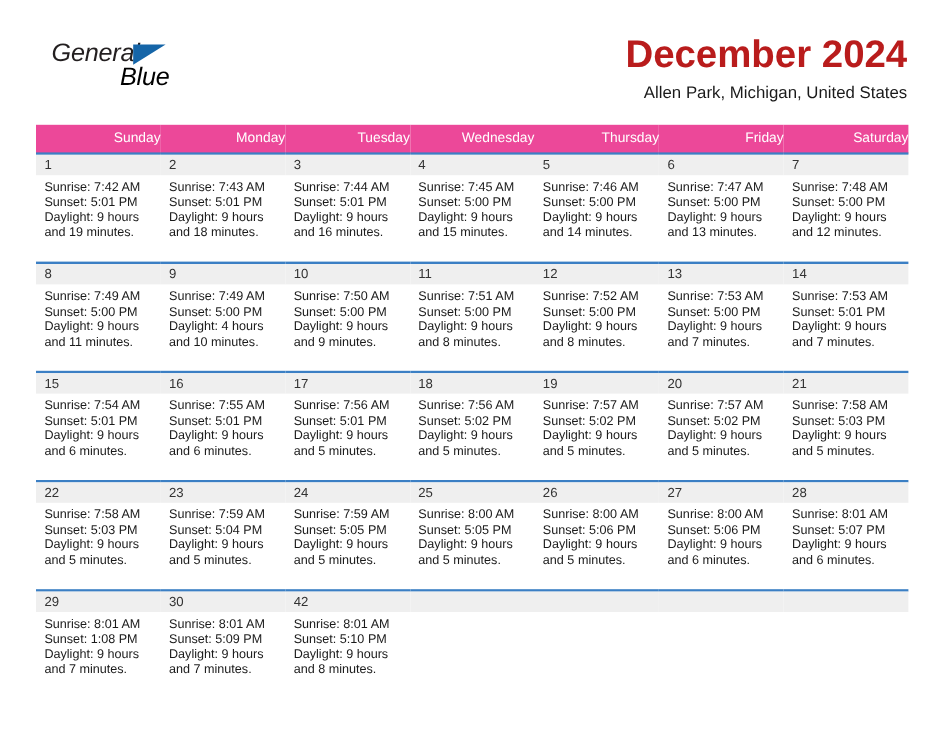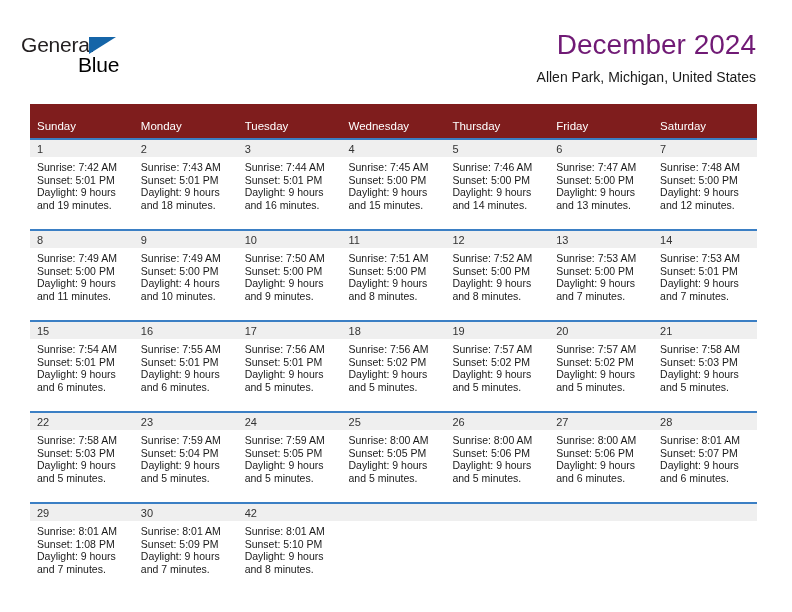--- a/index.html
+++ b/index.html
@@ -22,24 +22,25 @@
   
   .header {
     position: absolute;
     left: 0; top: 0;
     width: 792px;
     height: 100px;
   }
 
   .logo {
     position: absolute;
-    left: 21px;
+    left: 43px;
     top: 33px;
     width: 170px;
     height: 48px;
+    font-style: italic;
   }
   .logo-general {
     position: absolute;
     left: 0; top: 0;
     font-size: 21px;
     color: #231f20;
     letter-spacing: -0.2px;
     font-family: "Liberation Sans", sans-serif;
   }
   .logo-tri {
@@ -60,23 +61,23 @@
     font-family: "Liberation Sans", sans-serif;
   }
 
   .title-block {
     position: absolute;
     right: 36px;
     top: 28px;
     text-align: right;
   }
   .cal-title {
-    font-size: 28px;
-    color: #701a75;
-    font-weight: normal;
+    font-size: 32px;
+    color: #b91c1c;
+    font-weight: bold;
     line-height: 34px;
     white-space: nowrap;
   }
   .cal-subtitle {
     font-size: 14px;
     color: #1a1a1a;
     line-height: 18px;
     margin-top: 6px;
     white-space: nowrap;
     margin-left: 25px;
@@ -86,26 +87,26 @@
   .calendar {
     position: absolute;
     left: 30px;
     top: 104px;
     width: 727px;
     border-collapse: collapse;
     table-layout: fixed;
   }
 
   .calendar th {
-    background: #7f1d1d;
+    background: #ec4899;
     color: #ffffff;
     font-size: 11.5px;
     font-weight: normal;
-    text-align: left;
-    padding: 16px 0 6px 7px;
+    text-align: right;
+    padding: 5px 0 6px 7px;
     height: 21px;
     line-height: 12px;
   }
 
   .calendar td {
     vertical-align: top;
     padding: 0;
     width: 103.85px;
     border-top: 2px solid #3b7fc4;
   }

